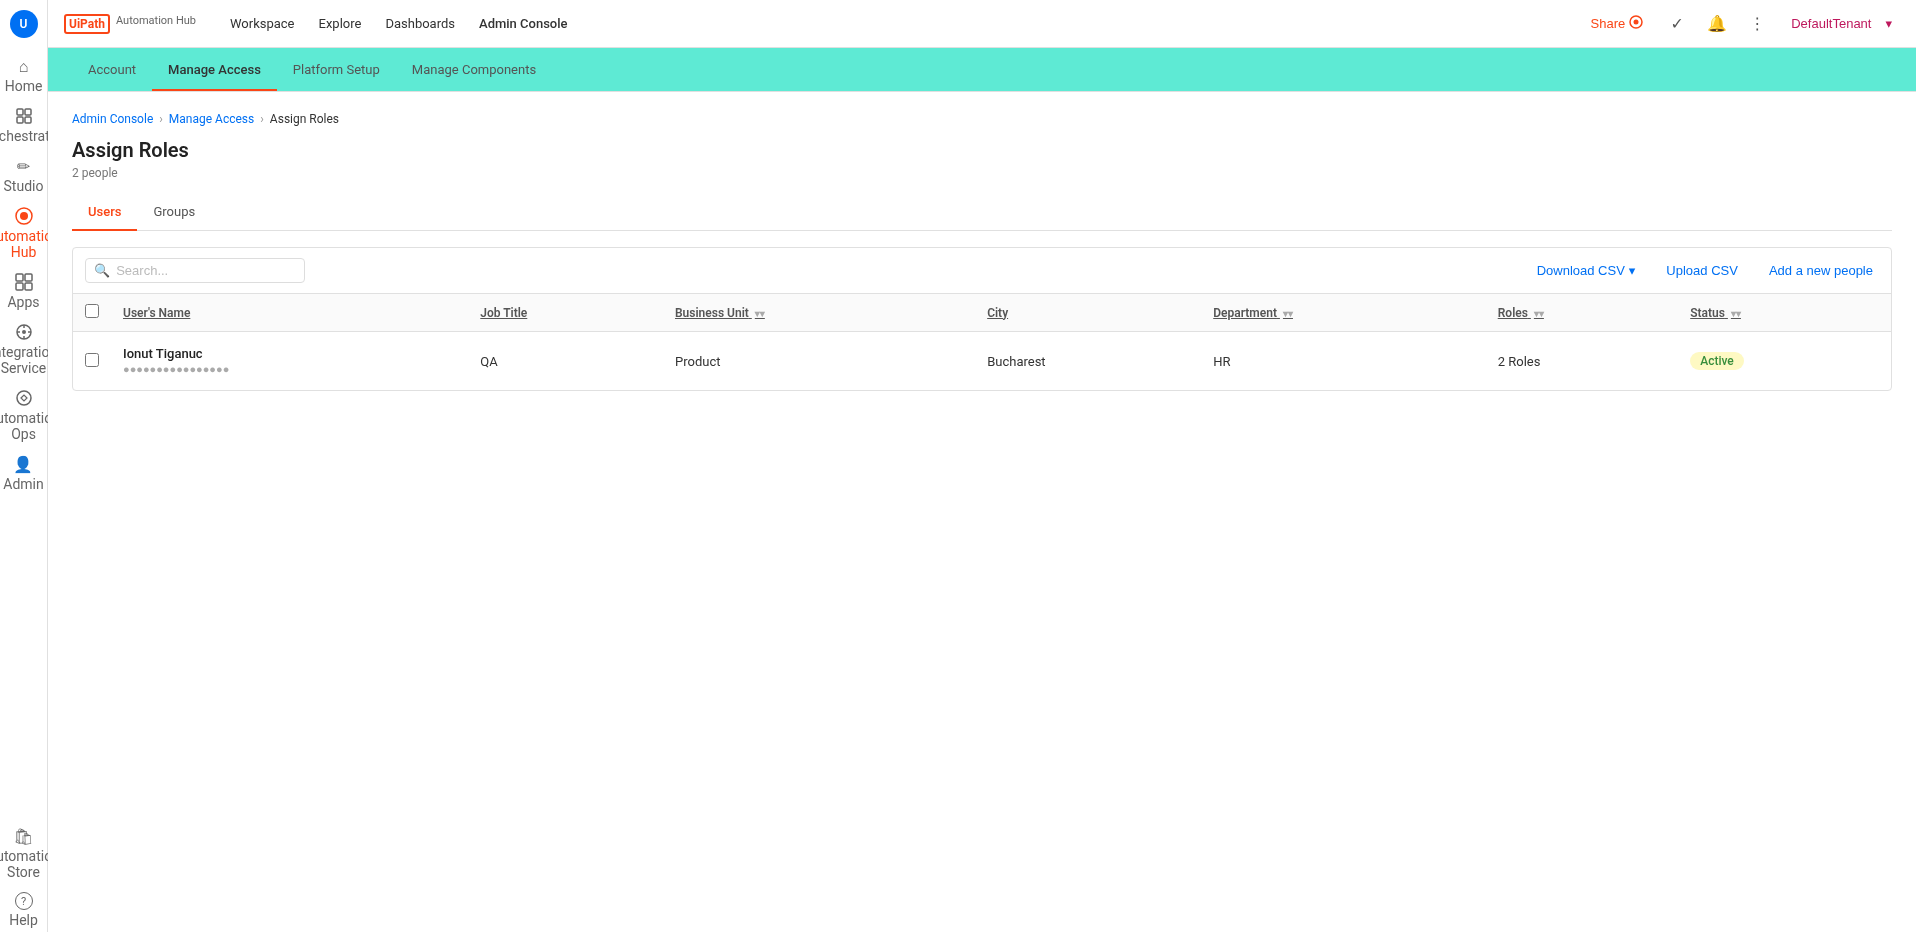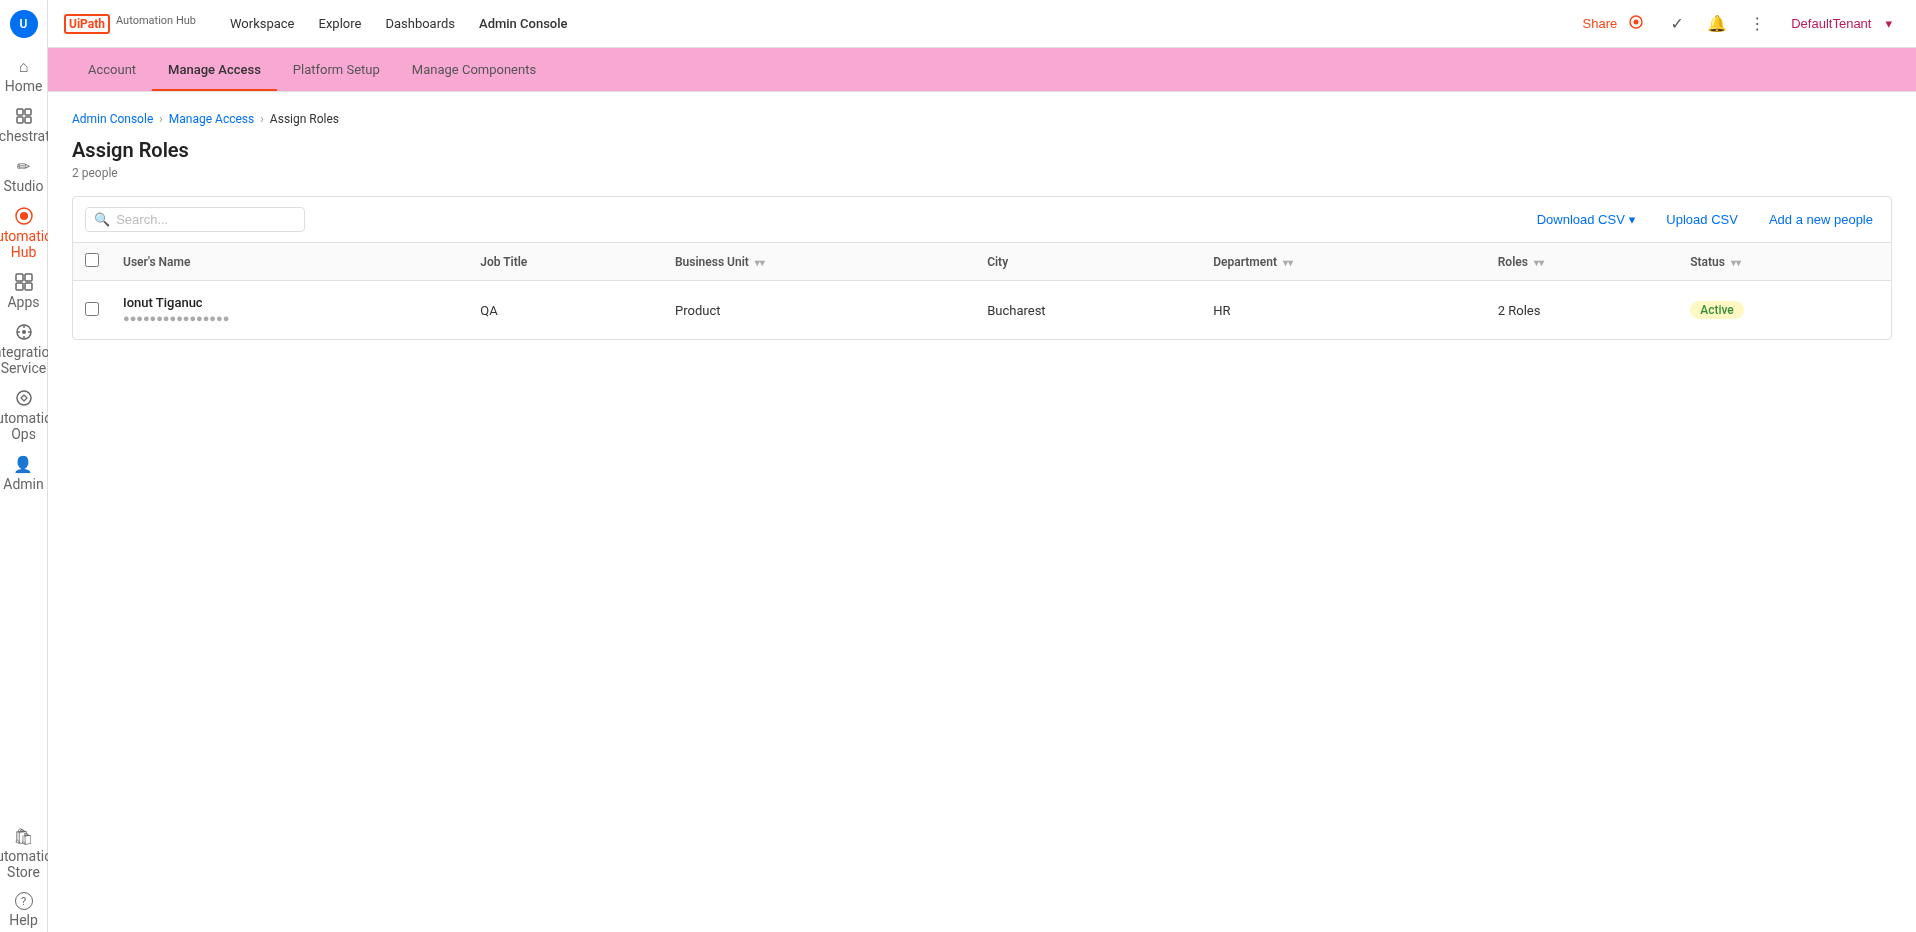--- a/index.html
+++ b/index.html
@@ -114,21 +114,21 @@
     .nav-link.active { color: #333; font-weight: 500; }
     .topnav-right {
       display: flex;
       align-items: center;
       gap: 12px;
       margin-left: auto;
     }
     .share-btn {
       display: flex;
       align-items: center;
-      gap: 12px;
+      gap: 4px;
       color: #fa4616;
       font-size: 13px;
       cursor: pointer;
       border: none;
       background: none;
       padding: 4px 8px;
     }
     .topnav-icon {
       width: 28px;
       height: 28px;
@@ -154,21 +154,21 @@
 
     
     .content-area {
       flex: 1;
       overflow-y: auto;
       background: #fff;
     }
 
     
     .subnav {
-      background: #f9a8d4;
+      background: #5eead4;
       border-bottom: 1px solid #e0e0e0;
       display: flex;
       align-items: center;
       padding: 0 24px;
       height: 44px;
       flex-shrink: 0;
     }
     .subnav-tab {
       padding: 12px 16px;
       font-size: 13px;
@@ -314,20 +314,21 @@
       background: #fafafa;
       border-bottom: 1px solid #e0e0e0;
     }
     th {
       padding: 10px 12px;
       text-align: left;
       font-size: 12px;
       font-weight: 600;
       color: #555;
       white-space: nowrap;
+      text-decoration: underline;
     }
     th.checkbox-col { width: 36px; }
     .filter-icon { color: #aaa; font-size: 10px; margin-left: 3px; }
     tbody tr {
       border-bottom: 1px solid #f0f0f0;
     }
     tbody tr:last-child { border-bottom: none; }
     td {
       padding: 14px 12px;
       font-size: 13px;
@@ -500,20 +501,24 @@
         <a class="breadcrumb-link">Admin Console</a>
         <span class="breadcrumb-sep">›</span>
         <a class="breadcrumb-link">Manage Access</a>
         <span class="breadcrumb-sep">›</span>
         <span class="breadcrumb-current">Assign Roles</span>
       </div>
 
       <h1 class="page-title">Assign Roles</h1>
       <p class="page-subtitle">2 people</p>
 
+      <div class="inner-tabs">
+        <div class="inner-tab active">Users</div>
+        <div class="inner-tab">Groups</div>
+      </div>
 
       <div class="table-container">
 
         <div class="table-toolbar">
           <div class="search-box">
             <span class="search-icon-sym">🔍</span>
             <input type="text" class="search-input" placeholder="Search..." style="">
           </div>
           <div class="toolbar-right">
             <button class="download-csv-btn">

